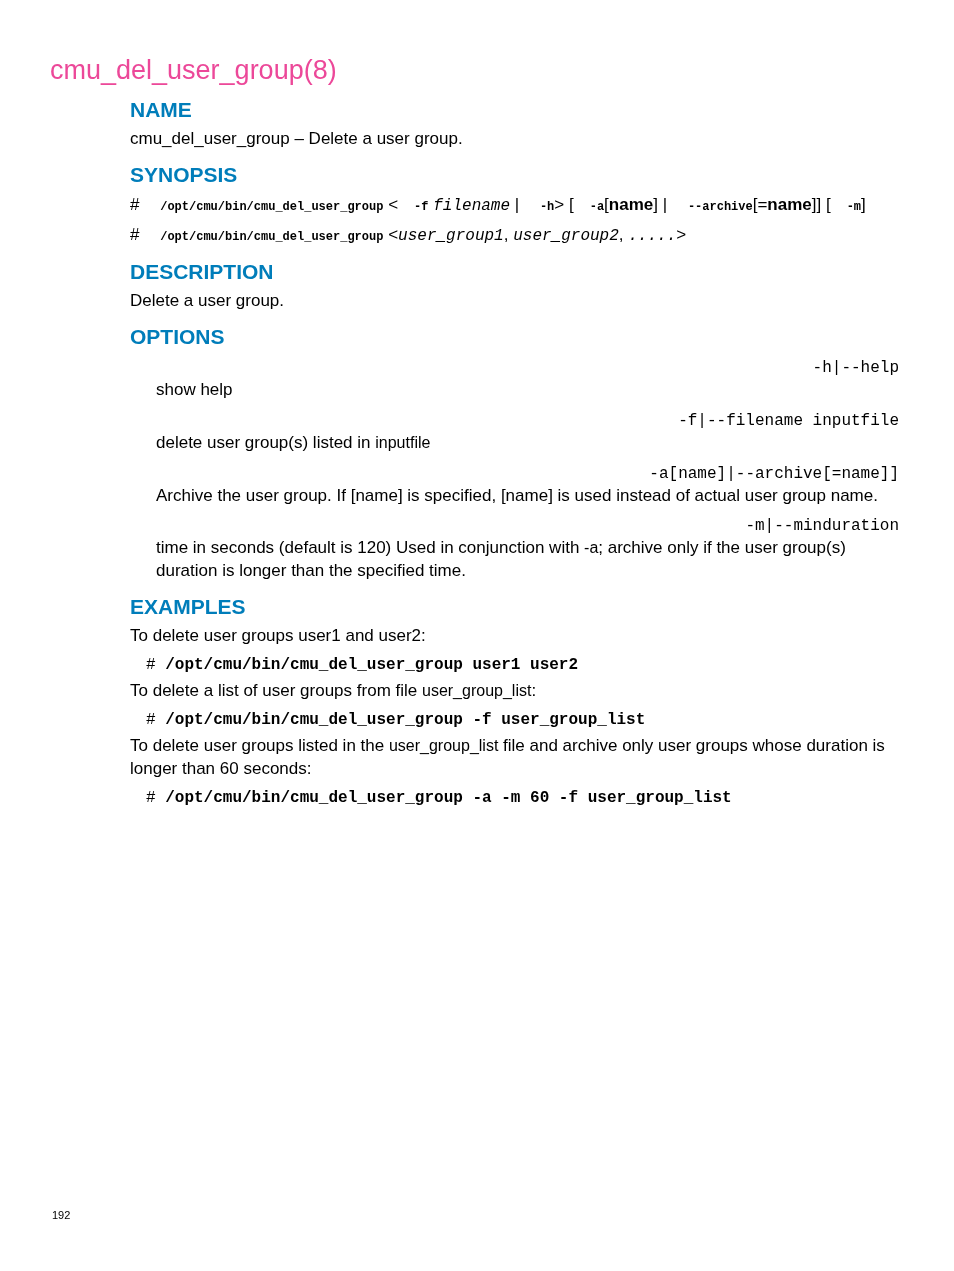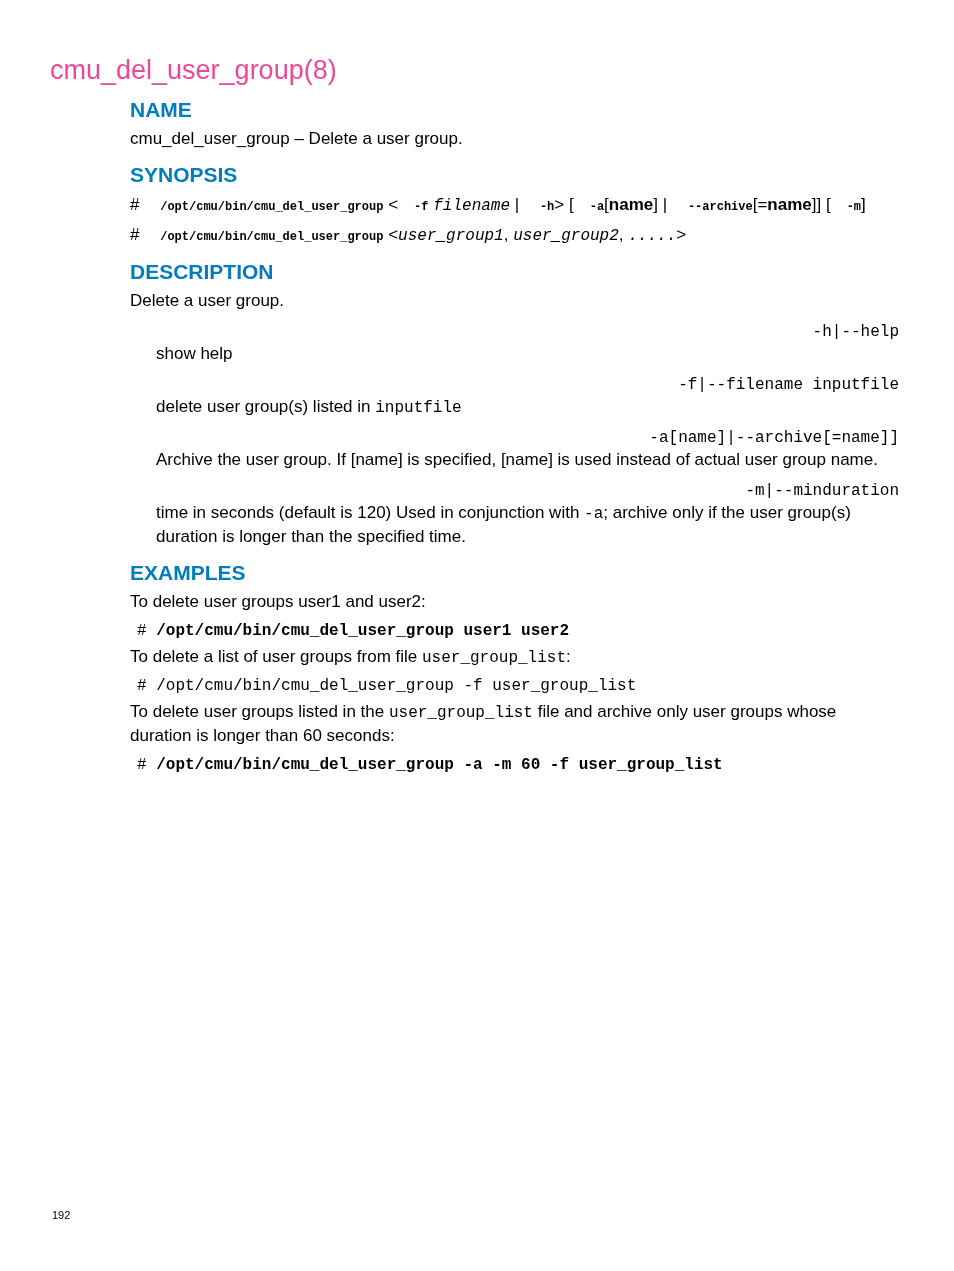--- a/index.html
+++ b/index.html
@@ -32,21 +32,21 @@
     font-weight: 700;
     margin: 12px 0 6px 0;
   }
   .body-text {
     font-size: 17px;
     line-height: 1.35;
     margin: 4px 0 8px 0;
     font-weight: 400;
   }
   .mono {
-    font-family: Liberation Mono, monospace;
+    font-family: Liberation Sans, sans-serif;
     font-size: 16px;
   }
   .mono-bold {
     font-family: "Courier New", monospace;
     font-weight: 700;
     font-size: 12px;
     margin-left: 16px;
   }
   .mono-ital {
     font-family: "Courier New", monospace;
@@ -65,21 +65,21 @@
     text-align: right;
   }
   .opt-desc {
     font-size: 17px;
     line-height: 1.35;
     margin: 0 0 6px 26px;
   }
   .ex-cmd {
     font-family: "Courier New", monospace;
     font-size: 16px;
-    margin: 6px 0 6px 7px;
+    margin: 6px 0 6px 16px;
   }
   .page-num {
     position: absolute;
     bottom: 50px;
     left: 52px;
     font-size: 11px;
   }
 </style>
 </head>
 <body>
@@ -99,20 +99,21 @@
       <span># </span><span class="mono-bold">/opt/cmu/bin/cmu_del_user_group</span><span> &lt;</span><span class="mono-bold">-f</span><span> </span><span class="mono-ital">filename</span><span> | </span><span class="mono-bold">-h</span><span>&gt; [</span><span class="mono-bold">-a</span><span>[</span><span style="font-weight:700">name</span><span>]</span><span> | </span><span class="mono-bold">--archive</span><span>[=</span><span style="font-weight:700">name</span><span>]] [</span><span class="mono-bold">-m</span><span>]</span>
     </div>
 
     <div class="syn-line">
       <span># </span><span class="mono-bold">/opt/cmu/bin/cmu_del_user_group</span><span> &lt;</span><span class="mono-ital">user_group1</span><span>, </span><span class="mono-ital">user_group2</span><span>, </span><span class="mono-ital">.....</span><span>&gt;</span>
     </div>
 
     <div class="section-heading">DESCRIPTION</div>
     <div class="body-text">Delete a user group.</div>
 
+    <div class="section-heading">OPTIONS</div>
 
     <div class="opt-term">-h|--help</div>
     <div class="opt-desc">show help</div>
 
     <div class="opt-term">-f|--filename inputfile</div>
     <div class="opt-desc">
       <span>delete user group(s) listed in </span><span class="mono">inputfile</span>
     </div>
 
     <div class="opt-term">-a[name]|--archive[=name]]</div>
@@ -127,21 +128,21 @@
 
     <div class="body-text">To delete user groups user1 and user2:</div>
     <div class="ex-cmd">
       <span># </span><span style="font-weight:700">/opt/cmu/bin/cmu_del_user_group user1 user2</span>
     </div>
 
     <div class="body-text">
       <span>To delete a list of user groups from file </span><span class="mono">user_group_list</span><span>:</span>
     </div>
     <div class="ex-cmd">
-      <span># </span><span style="font-weight:400">/opt/cmu/bin/cmu_del_user_group -f user_group_list</span>
+      <span># </span><span style="font-weight:700">/opt/cmu/bin/cmu_del_user_group -f user_group_list</span>
     </div>
 
 
     <div class="body-text">
       <span>To delete user groups listed in the </span><span class="mono">user_group_list</span><span> file and archive only user groups whose duration is longer than 60 seconds:</span>
     </div>
     <div class="ex-cmd">
       <span># </span><span style="font-weight:700">/opt/cmu/bin/cmu_del_user_group -a -m 60 -f user_group_list</span>
     </div>
 

